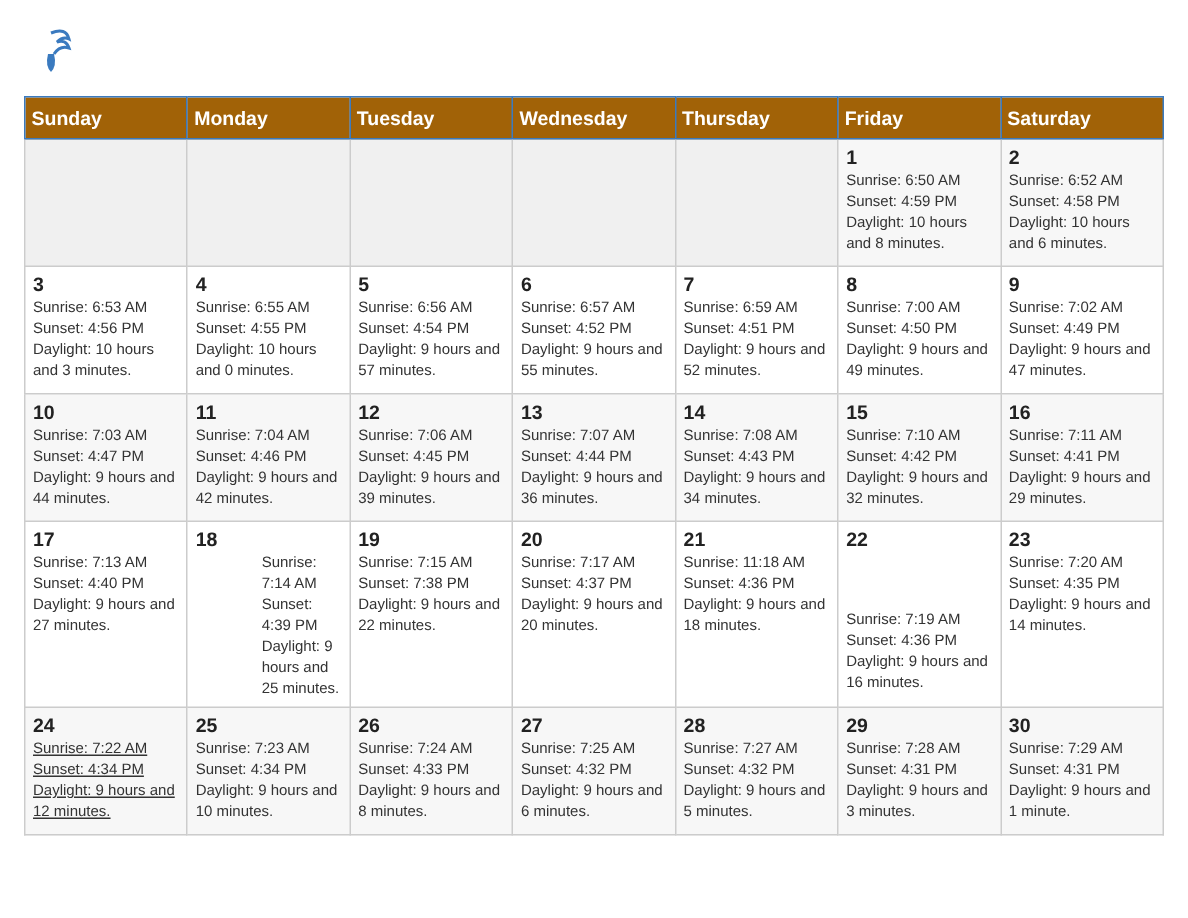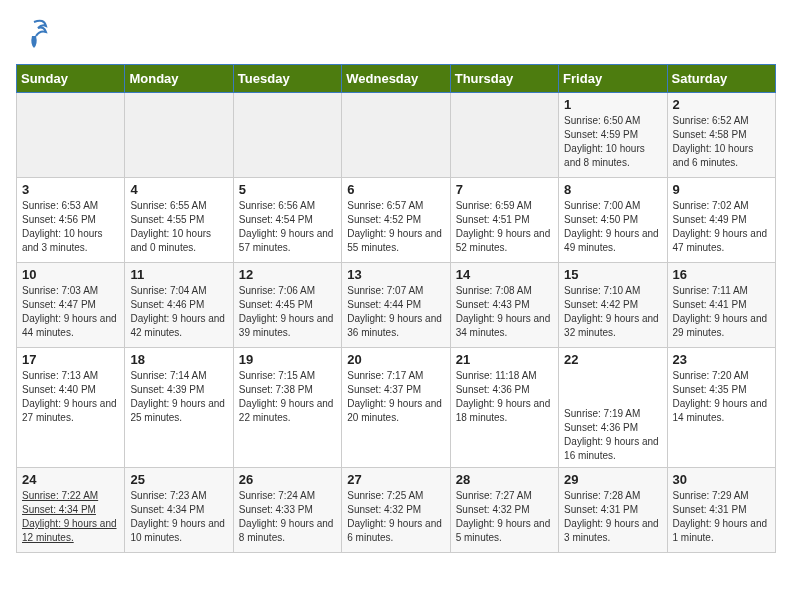--- a/index.html
+++ b/index.html
@@ -32,21 +32,21 @@
     .location-subtitle {
       font-size: 15px;
       color: #555;
     }
     table {
       width: 100%;
       border-collapse: collapse;
       table-layout: fixed;
     }
     thead tr th {
-      background-color: #4d7c0f;
+      background-color: #a16207;
       color: #fff;
       font-size: 13px;
       font-weight: bold;
       padding: 6px 4px;
       border: 1px solid #3a7abf;
       text-align: left;
     }
     tbody tr td {
       border: 1px solid #ccc;
       vertical-align: top;
@@ -216,21 +216,21 @@
       </tr>
       <tr>
         <td>
           <span class="day-number">17</span>
           <div class="day-info" style="white-space: pre-line;">Sunrise: 7:13 AM
 Sunset: 4:40 PM
 Daylight: 9 hours and 27 minutes.</div>
         </td>
         <td>
           <span class="day-number">18</span>
-          <div class="day-info" style="white-space: pre-line;">Sunrise: 7:14 AM
+          <div class="day-info" style="white-space: pre-line; margin-left: 44px;">Sunrise: 7:14 AM
 Sunset: 4:39 PM
 Daylight: 9 hours and 25 minutes.</div>
         </td>
         <td>
           <span class="day-number">19</span>
           <div class="day-info" style="white-space: pre-line;">Sunrise: 7:15 AM
 Sunset: 7:38 PM
 Daylight: 9 hours and 22 minutes.</div>
         </td>
         <td>

